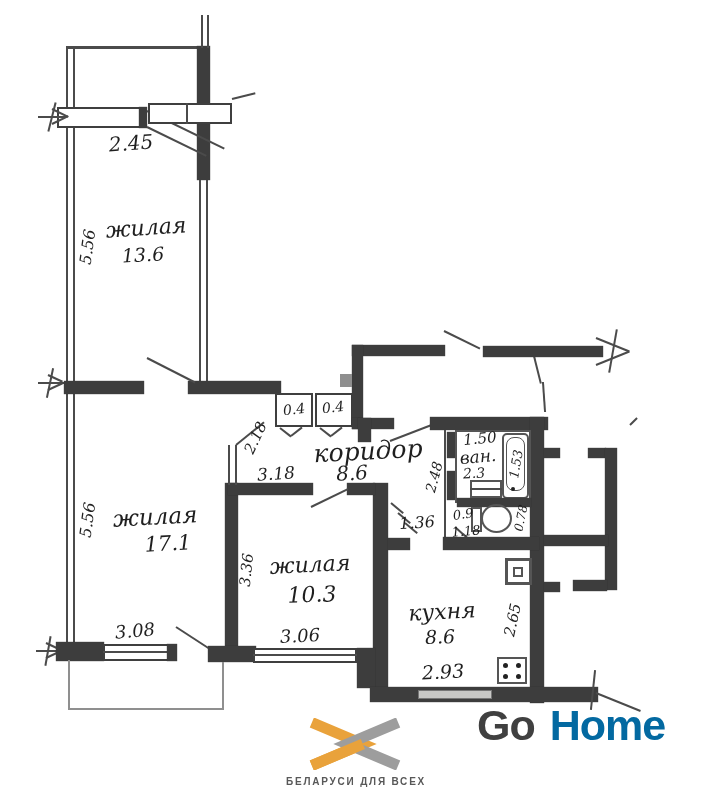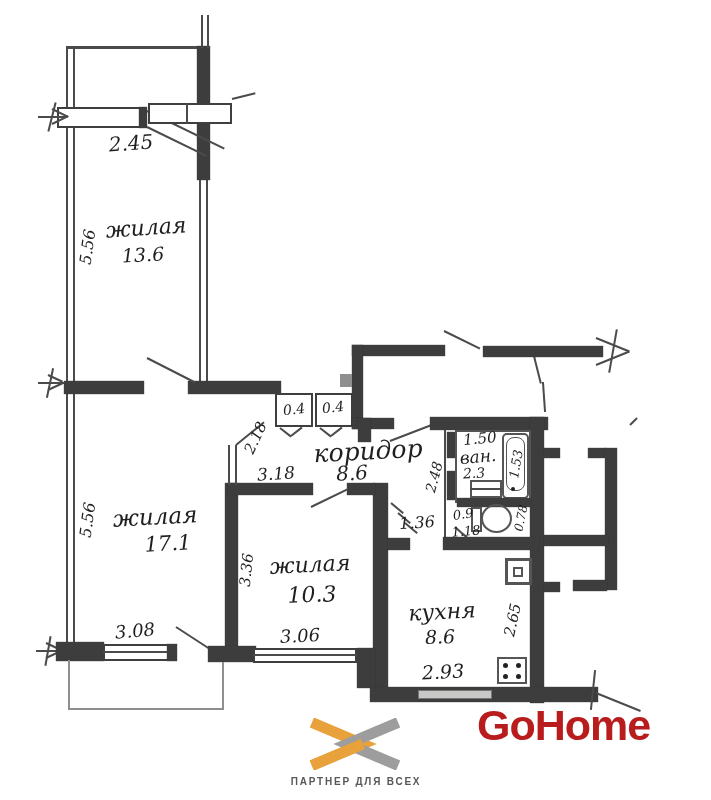--- a/index.html
+++ b/index.html
@@ -14,21 +14,21 @@
   .thin{position:absolute;border:2px solid #555;background:transparent;box-sizing:border-box;}
   .dot{position:absolute;width:5px;height:5px;border-radius:50%;background:#222;}
   
   .lbl{position:absolute;font-family:"DejaVu Serif",serif;font-style:italic;color:#1f1f1f;
        white-space:nowrap;transform:translate(-50%,-50%) rotate(var(--r,0deg));line-height:1;}
   
   .tagline{position:absolute;left:356px;top:781px;transform:translate(-50%,-50%);
            font-size:10px;font-weight:bold;letter-spacing:1.8px;color:#585858;}
   .gohome{position:absolute;left:477px;top:702px;font-size:43px;font-weight:bold;
           letter-spacing:-1px;line-height:1.1;}
-  .go{color:#b91c1c;} .home{color:#b91c1c;}
+  .go{color:#404040;} .home{color:#0369a1;margin-left:15px;}
   .gh-bar{position:absolute;left:477px;top:752px;width:186px;height:21px;background:#1d1d1b;
           color:#fff;font-size:12px;font-weight:bold;text-align:center;line-height:21px;
           letter-spacing:0.4px;}
 </style>
 </head>
 <body>
 
 <div class="stage">
 
   <div class="t" style="left:66px;top:46px;width:141px;height:3px"></div>
@@ -191,18 +191,18 @@
   <span class="lbl" style="left:440px;top:637px;font-size:19px;--r:-2deg">8.6</span>
   <span class="lbl" style="left:443px;top:672px;font-size:19px;--r:-3deg">2.93</span>
   <span class="lbl" style="left:513px;top:620px;font-size:15px;--r:-78deg">2.65</span>
 
   <div>
     <svg style="position:absolute;left:306px;top:718px" width="98" height="52" viewBox="0 0 100 52">
       <polyline points="6,4 58,26 6,48" fill="none" stroke="#E9A23B" stroke-width="11"></polyline>
       <polyline points="94,4 42,26 94,48" fill="none" stroke="#9D9D9D" stroke-width="11"></polyline>
       <line x1="6" y1="48" x2="58" y2="26" stroke="#E9A23B" stroke-width="11"></line>
     </svg>
-    <div class="tagline">ПАРТНЕР ДЛЯ ВСЕХ</div>
+    <div class="tagline">БЕЛАРУСИ ДЛЯ ВСЕХ</div>
   </div>
 
   <div class="gohome"><span class="go">Go</span><span class="home">Home</span></div>
 
 </div>
 
 </body></html>

